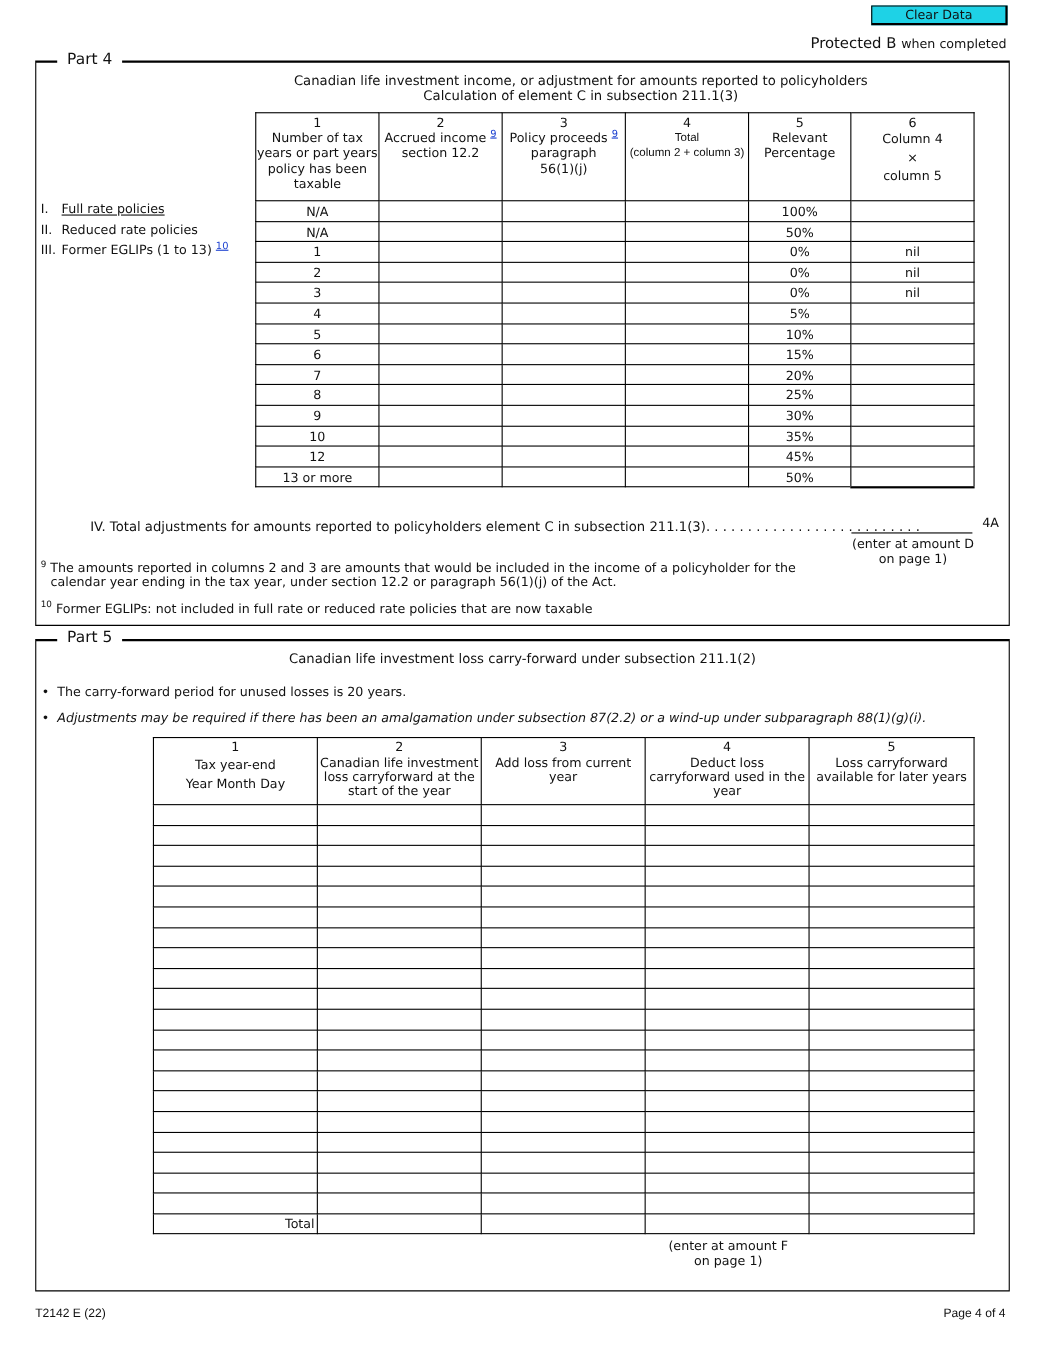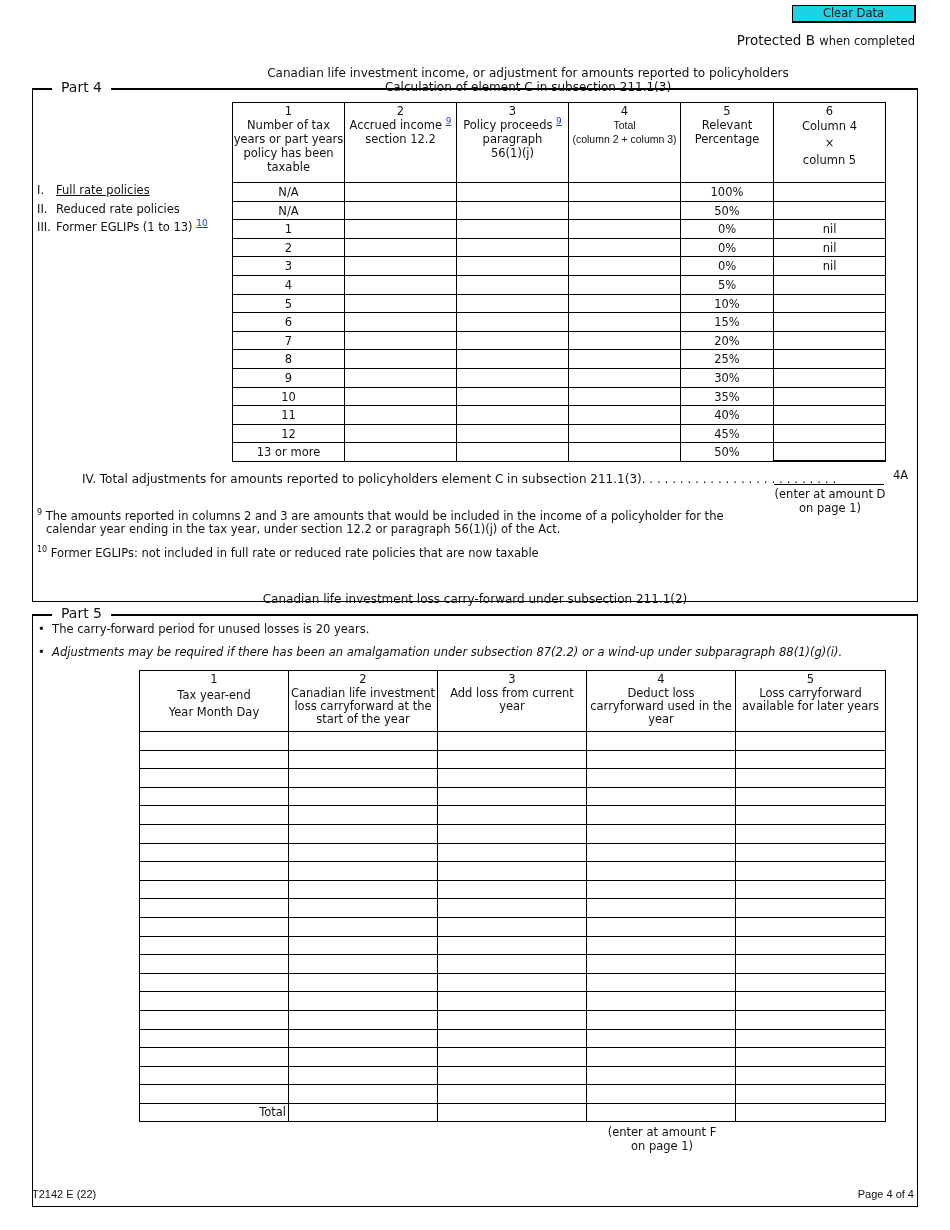--- a/index.html
+++ b/index.html
@@ -7,21 +7,21 @@
   body { position: relative; font-family: "DejaVu Sans", sans-serif; color: #111; font-size: 11.5px; overflow: hidden; }
 
   .clear-btn {
     position: absolute; left: 792px; top: 5px; width: 124px; height: 18px;
     background: #1ed2e6; border: 1.5px solid #000; border-right-width: 2px; border-bottom-width: 2px;
     font-family: "DejaVu Sans", sans-serif; font-size: 11.5px; text-align: center; line-height: 15px; color: #111; cursor: pointer;
   }
   .protected { position: absolute; right: 35px; top: 32px; font-size: 13.5px; }
   .protected .small { font-size: 11.5px; }
 
-  .part-box { position: absolute; border: 1.5px solid #000; border-top: 2px solid #000; margin-top: 33px; }
+  .part-box { position: absolute; border: 1.5px solid #000; border-top: 2px solid #000; }
   .part-legend { position: absolute; top: -11px; background: #fff; font-size: 14px; padding: 0 9px; }
 
   .sub-title { position: absolute; text-align: center; font-size: 12px; line-height: 14px; }
 
   table.grid { position: absolute; border-collapse: collapse; table-layout: fixed; }
   table.grid td { border: 1px solid #000; text-align: center; font-size: 11.5px; padding: 0; vertical-align: top; }
   table.grid td.hdr { line-height: 14px; padding-top: 1px; }
   .hdr-small { font-family: "Liberation Sans", sans-serif; font-size: 10.5px; }
   .fn-link { color: #1a3fd0; text-decoration: underline; font-size: 9px; vertical-align: super; line-height: 0; }
 
@@ -194,28 +194,20 @@
       </tr>
       <tr style="height: 18.6px;">
         <td style="line-height: 16px; padding-top: 1px;">10</td>
         <td style="line-height: 16px; padding-top: 1px;"></td>
         <td style="line-height: 16px; padding-top: 1px;"></td>
         <td style="line-height: 16px; padding-top: 1px;"></td>
         <td style="line-height: 16px; padding-top: 1px;">35%</td>
         <td style="line-height: 16px; padding-top: 1px;"></td>
       </tr>
       <tr style="height: 18.6px;">
-        <td style="line-height: 16px; padding-top: 1px;">11</td>
-        <td style="line-height: 16px; padding-top: 1px;"></td>
-        <td style="line-height: 16px; padding-top: 1px;"></td>
-        <td style="line-height: 16px; padding-top: 1px;"></td>
-        <td style="line-height: 16px; padding-top: 1px;">40%</td>
-        <td style="line-height: 16px; padding-top: 1px;"></td>
-      </tr>
-      <tr style="height: 18.6px;">
         <td style="line-height: 16px; padding-top: 1px;">12</td>
         <td style="line-height: 16px; padding-top: 1px;"></td>
         <td style="line-height: 16px; padding-top: 1px;"></td>
         <td style="line-height: 16px; padding-top: 1px;"></td>
         <td style="line-height: 16px; padding-top: 1px;">45%</td>
         <td style="line-height: 16px; padding-top: 1px;"></td>
       </tr>
       <tr style="height: 18.6px;">
         <td style="line-height: 16px; padding-top: 1px;">13 or more</td>
         <td style="line-height: 16px; padding-top: 1px;"></td>

